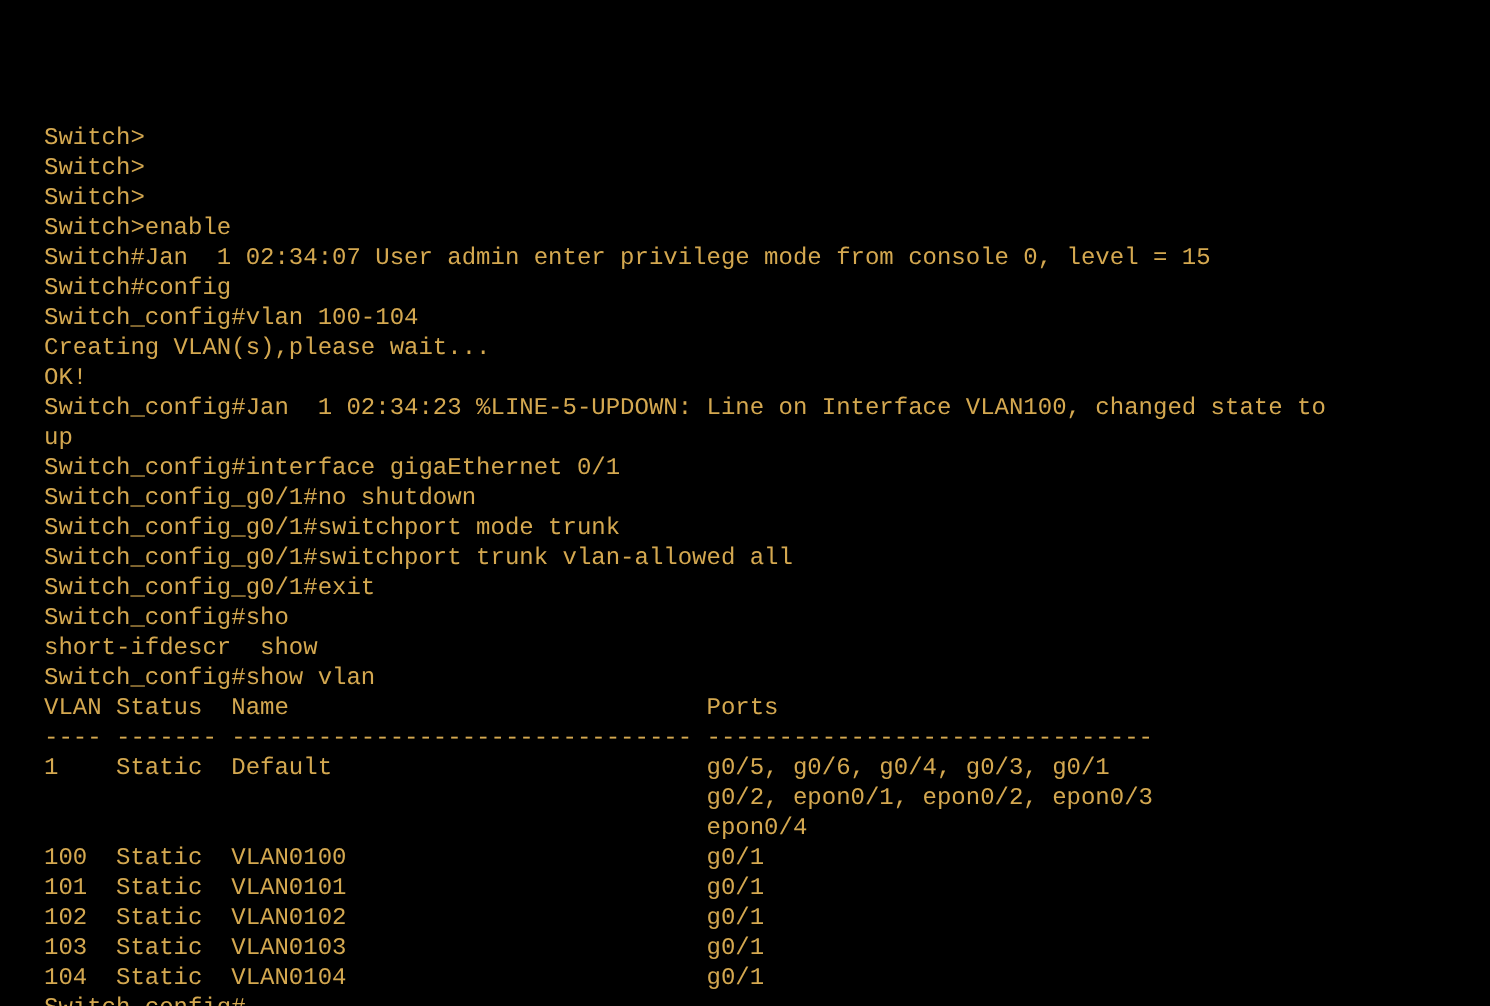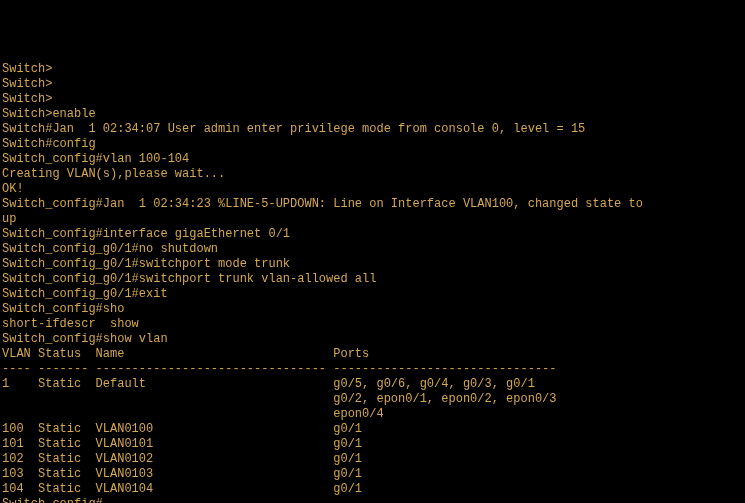--- a/index.html
+++ b/index.html
@@ -18,20 +18,21 @@
       height: 503px;
       overflow: hidden;
       white-space: pre;
     }
     .terminal {
       width: 100%;
       height: 100%;
     }
     .line {
       display: block;
+      margin-left: 20px;
     }
   </style>
 </head>
 <body>
 
 
 
 <div class="terminal"><span class="line">Switch&gt;</span><span class="line">Switch&gt;</span><span class="line">Switch&gt;</span><span class="line">Switch&gt;enable</span><span class="line">Switch#Jan  1 02:34:07 User admin enter privilege mode from console 0, level = 15</span><span class="line"></span><span class="line">Switch#config</span><span class="line">Switch_config#vlan 100-104</span><span class="line">Creating VLAN(s),please wait...</span><span class="line">OK!</span><span class="line">Switch_config#Jan  1 02:34:23 %LINE-5-UPDOWN: Line on Interface VLAN100, changed state to</span><span class="line">up</span><span class="line"></span><span class="line">Switch_config#interface gigaEthernet 0/1</span><span class="line">Switch_config_g0/1#no shutdown</span><span class="line">Switch_config_g0/1#switchport mode trunk</span><span class="line">Switch_config_g0/1#switchport trunk vlan-allowed all</span><span class="line">Switch_config_g0/1#exit</span><span class="line">Switch_config#sho</span><span class="line">short-ifdescr  show</span><span class="line">Switch_config#show vlan</span><span class="line">VLAN Status  Name                             Ports</span><span class="line">---- ------- -------------------------------- -------------------------------</span><span class="line">1    Static  Default                          g0/5, g0/6, g0/4, g0/3, g0/1</span><span class="line">                                              g0/2, epon0/1, epon0/2, epon0/3</span><span class="line">                                              epon0/4</span><span class="line">100  Static  VLAN0100                         g0/1</span><span class="line">101  Static  VLAN0101                         g0/1</span><span class="line">102  Static  VLAN0102                         g0/1</span><span class="line">103  Static  VLAN0103                         g0/1</span><span class="line">104  Static  VLAN0104                         g0/1</span><span class="line">Switch_config#</span></div>
 
 

